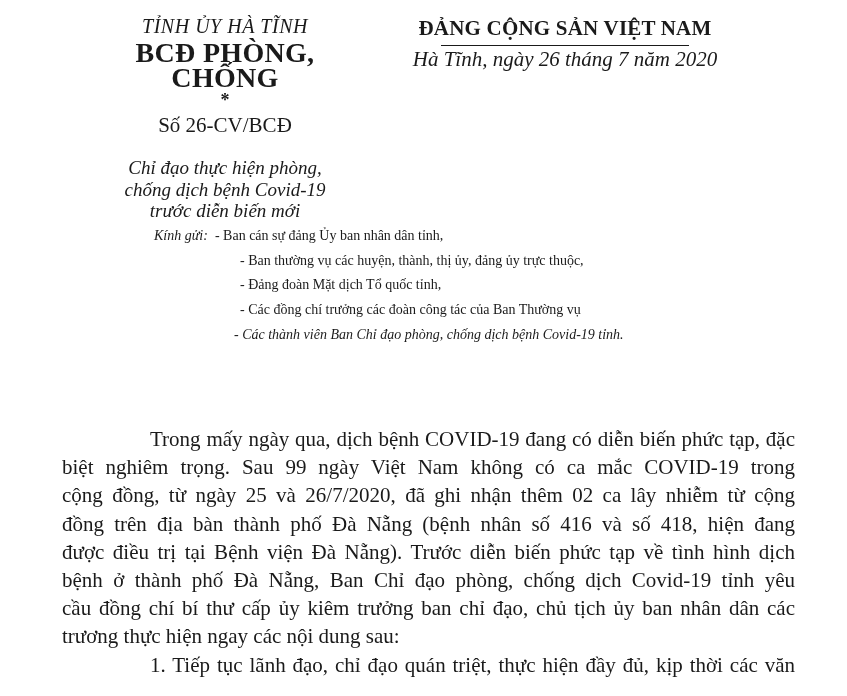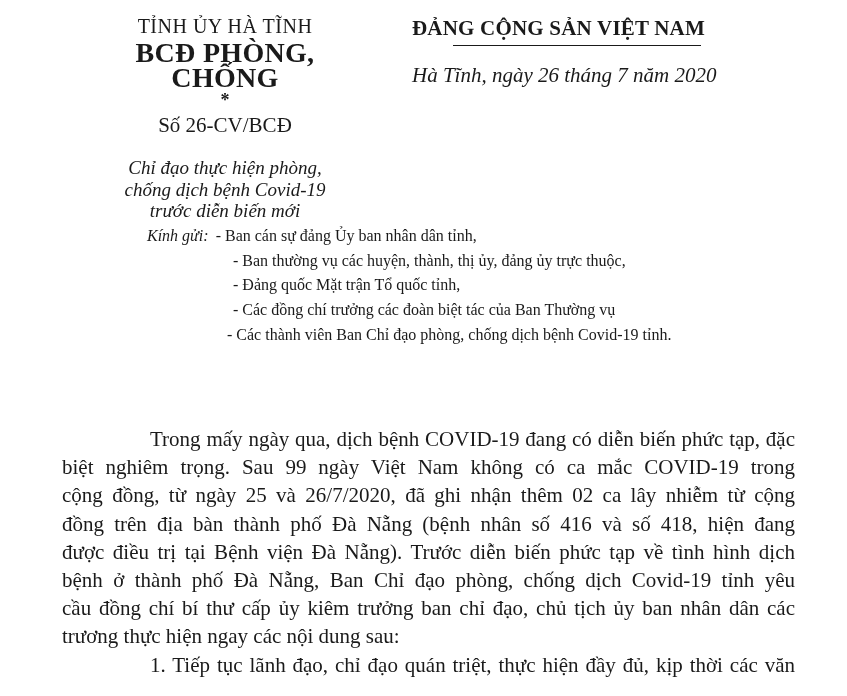--- a/index.html
+++ b/index.html
@@ -13,53 +13,53 @@
     overflow: hidden;
   }
 
   
   .hdr-left {
     position: absolute;
     left: 95px; top: 12px;
     width: 260px;
     text-align: center;
   }
-  .org-parent { font-size: 20px; line-height: 28px; letter-spacing: 0.5px; }
+  .org-parent { font-size: 20px; line-height: 28px; letter-spacing: 0.5px; font-style: italic; }
   .org-bold   { font-size: 28px; line-height: 25px; font-weight: bold; letter-spacing: 0.3px; }
   .star       { font-size: 18px; line-height: 20px; font-weight: bold; }
   .doc-no     { font-size: 21px; line-height: 26px; margin-top: 2px; }
   .subject    { font-style: italic; font-size: 19px; line-height: 21.5px; margin-top: 19px; }
 
   
   .hdr-right {
     position: absolute;
-    left: 412px; top: 14px;
+    left: 400px; top: 14px;
     width: 330px;
-    text-align: left;
+    text-align: center;
   }
   .party { font-size: 21px; line-height: 28px; font-weight: bold; letter-spacing: 0.2px; }
   .party-underline {
     width: 248px; height: 0;
     margin: 3px auto 0 auto;
     border-top: 1.8px solid #1a1a1a;
   }
-  .place-date { font-style: italic; font-size: 21px; line-height: 26px; margin-top: 16px; }
+  .place-date { font-style: italic; font-size: 21px; line-height: 26px; }
 
   
   .recipients {
     position: absolute;
-    left: 4px; top: 224px;
+    left: 11px; top: 224px;
     width: 808px;
-    font-size: 16px; line-height: 24.7px;
+    font-size: 14px; line-height: 24.7px;
   }
   .r-first { padding-left: 143px; }
   .salutation { font-style: italic; margin-right: 7px; }
   .r-item { padding-left: 229px; }
   .r-cont { padding-left: 241px; }
-  .r-last { padding-left: 223px; }
+  .r-last { padding-left: 223px; font-style: italic; }
 
   
   .body-text {
     position: absolute;
     left: 62px; top: 425px;
     width: 733px;
     font-size: 21px;
     line-height: 28.2px;
   }
   .bl { text-align: justify; text-align-last: justify; white-space: normal; }
@@ -88,22 +88,22 @@
     <div class="party">ĐẢNG CỘNG SẢN VIỆT NAM</div>
     <div class="party-underline"></div>
     <div class="place-date">Hà Tĩnh, ngày 26 tháng 7 năm 2020</div>
   </div>
 
   <div class="recipients">
     <div class="r-first">
       <span class="salutation">Kính gửi:</span><span>- Ban cán sự đảng Ủy ban nhân dân tỉnh,</span>
     </div>
     <div class="r-item">- Ban thường vụ các huyện, thành, thị ủy, đảng ủy trực thuộc,</div>
-    <div class="r-item">- Đảng quốc Mặt trận Tổ quốc tỉnh,</div>
-    <div class="r-item">- Các đồng chí trưởng các đoàn biệt tác của Ban Thường vụ</div>
+    <div class="r-item">- Đảng đoàn Mặt dịch Tổ quốc tỉnh,</div>
+    <div class="r-item">- Các đồng chí trưởng các đoàn công tác của Ban Thường vụ</div>
     <div class="r-last">- Các thành viên Ban Chỉ đạo phòng, chống dịch bệnh Covid-19 tỉnh.</div>
   </div>
 
   <div class="body-text">
     <div class="bl bl-first">Trong mấy ngày qua, dịch bệnh COVID-19 đang có diễn biến phức tạp, đặc</div>
     <div class="bl">biệt nghiêm trọng. Sau 99 ngày Việt Nam không có ca mắc COVID-19 trong</div>
     <div class="bl">cộng đồng, từ ngày 25 và 26/7/2020, đã ghi nhận thêm 02 ca lây nhiễm từ cộng</div>
     <div class="bl">đồng trên địa bàn thành phố Đà Nẵng (bệnh nhân số 416 và số 418, hiện đang</div>
     <div class="bl">được điều trị tại Bệnh viện Đà Nẵng). Trước diễn biến phức tạp về tình hình dịch</div>
     <div class="bl">bệnh ở thành phố Đà Nẵng, Ban Chỉ đạo phòng, chống dịch Covid-19 tỉnh yêu</div>

